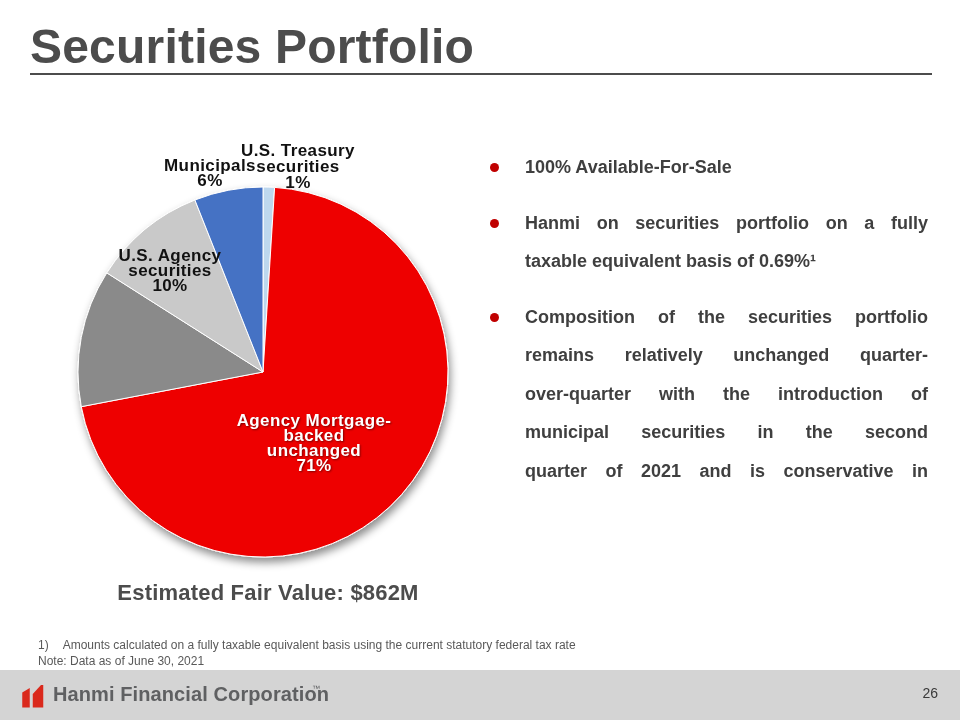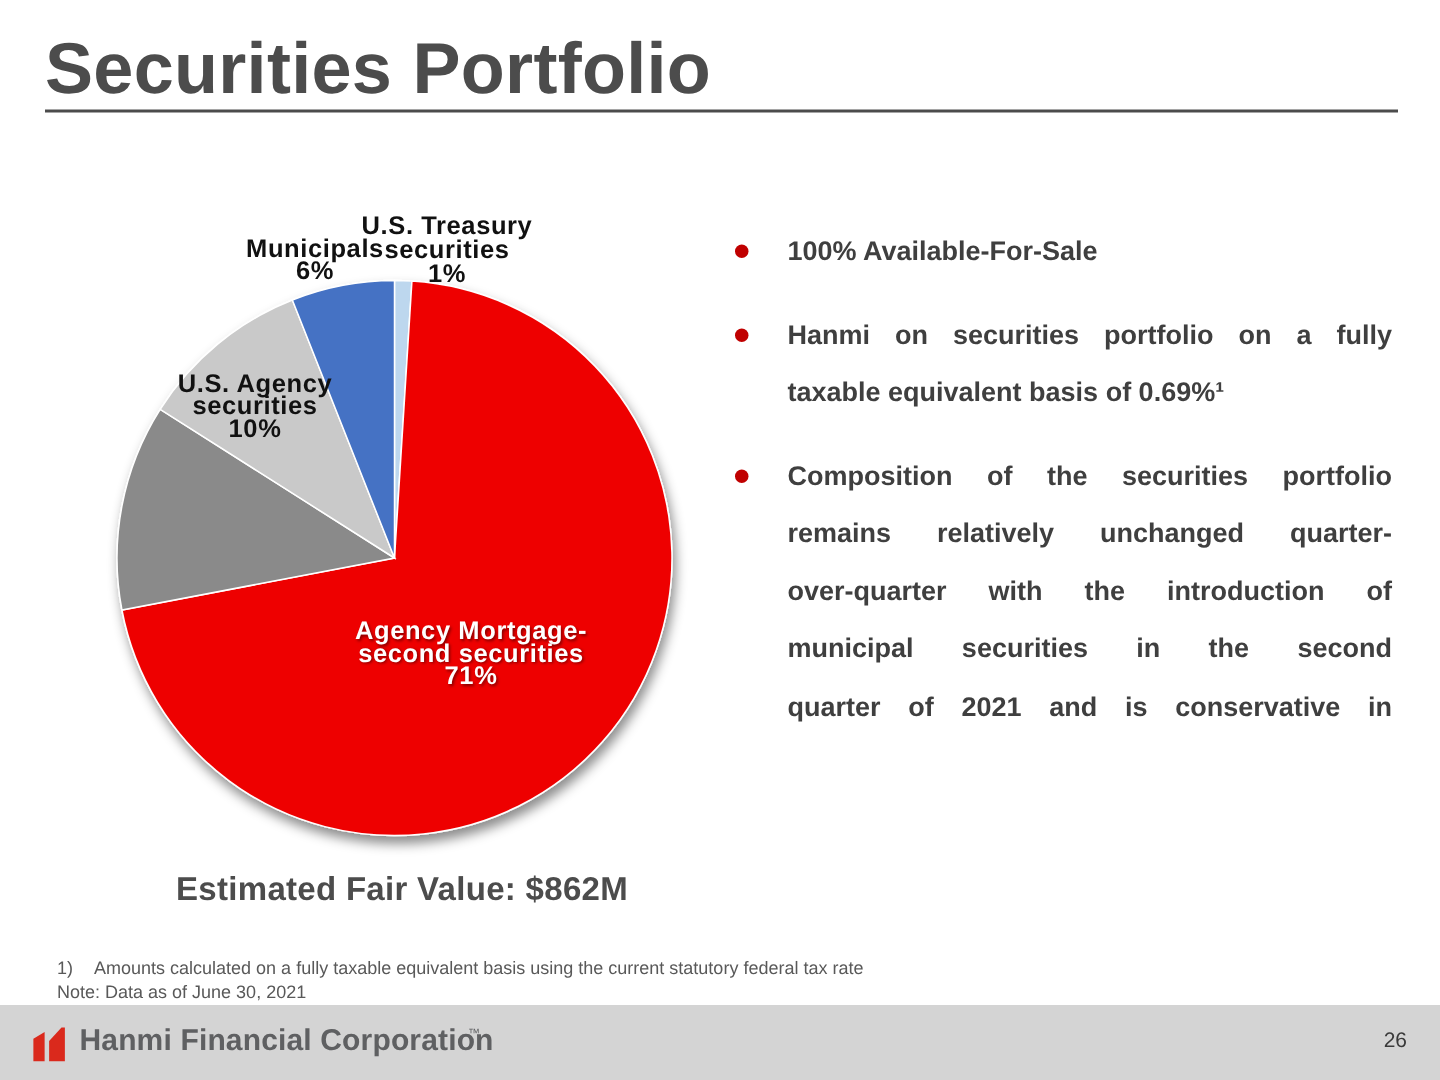--- a/index.html
+++ b/index.html
@@ -115,21 +115,21 @@
       <div>Municipals</div>
       <div>6%</div>
     </div>
     <div class="plabel dark plabel-agency">
       <div>U.S. Agency</div>
       <div>securities</div>
       <div>10%</div>
     </div>
     <div class="plabel light plabel-mbs">
       <div>Agency Mortgage-</div>
-      <div>second securities</div>
+      <div>backed unchanged</div>
       <div>71%</div>
     </div>
   </div>
 
   <div class="fair-value">Estimated Fair Value: $862M</div>
 
   <div class="bullets">
     <div class="bullet-item">
       <span class="dot"></span>
       <div class="btext">

